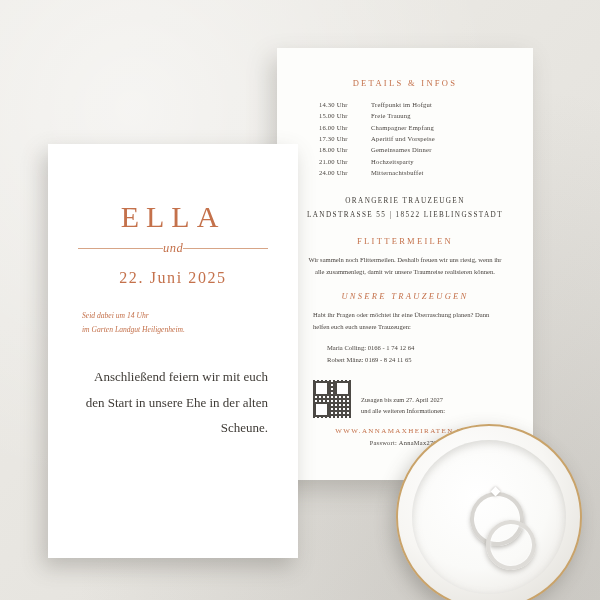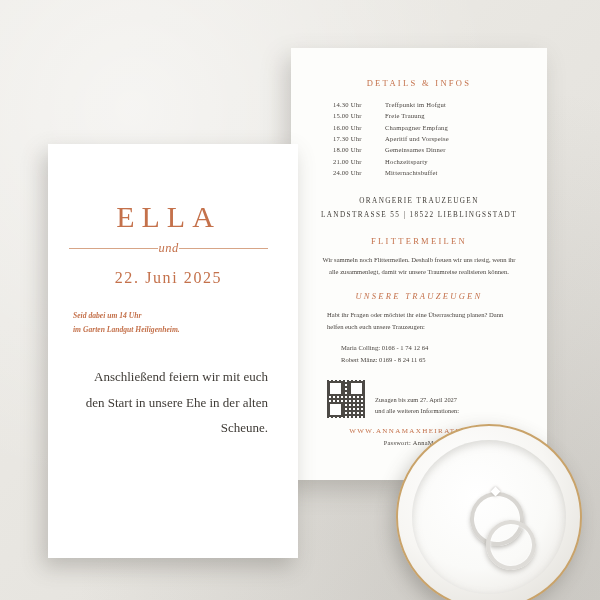--- a/index.html
+++ b/index.html
@@ -25,21 +25,21 @@
     inset: 0;
     background:
       radial-gradient(ellipse at 22% 18%, rgba(255,255,255,0.55) 0%, rgba(255,255,255,0) 55%),
       radial-gradient(ellipse at 85% 95%, rgba(120,115,108,0.22) 0%, rgba(120,115,108,0) 60%);
     pointer-events: none;
   }
 
   
   .card-back {
     position: absolute;
-    left: 291px;
+    left: 277px;
     top: 48px;
     width: 256px;
     height: 432px;
     background: #fdfdfb;
     box-shadow: -6px 10px 22px rgba(90,85,78,0.26);
   }
   .card-front {
     position: absolute;
     left: 48px;
     top: 144px;
@@ -166,21 +166,21 @@
     text-align: center;
     font-size: 6.4px;
     color: #4a4540;
     letter-spacing: 0.3px;
   }
 
   
   .front-inner {
     position: absolute;
     inset: 0;
-    padding: 56px 30px 24px 21px;
+    padding: 56px 30px 24px 30px;
     box-sizing: border-box;
     text-align: center;
   }
   .name {
     font-size: 30px;
     letter-spacing: 7px;
     color: #c4714b;
     font-family: "Liberation Serif", serif;
     line-height: 1.12;
   }
@@ -360,21 +360,21 @@
 
       <div class="und-row">
         <span class="rule"></span>
         <span class="und">und</span>
         <span class="rule"></span>
       </div>
 
 
       <div class="date">22. Juni 2025</div>
 
-      <div class="accent-text" style="white-space:pre-line;font-weight:bold;">Seid dabei um 14 Uhr
+      <div class="accent-text" style="white-space:pre-line;">Seid dabei um 14 Uhr
 im Garten Landgut Heiligenheim.</div>
       <div class="body-text2" style="white-space:pre-line;">Anschließend feiern wir mit euch
 den Start in unsere Ehe in der alten Scheune.</div>
     </div>
   </div>
 
   <div class="dish">
     <div class="dish-inner">
       <div class="ring ring-a"></div>
       <div class="ring ring-b"></div>

